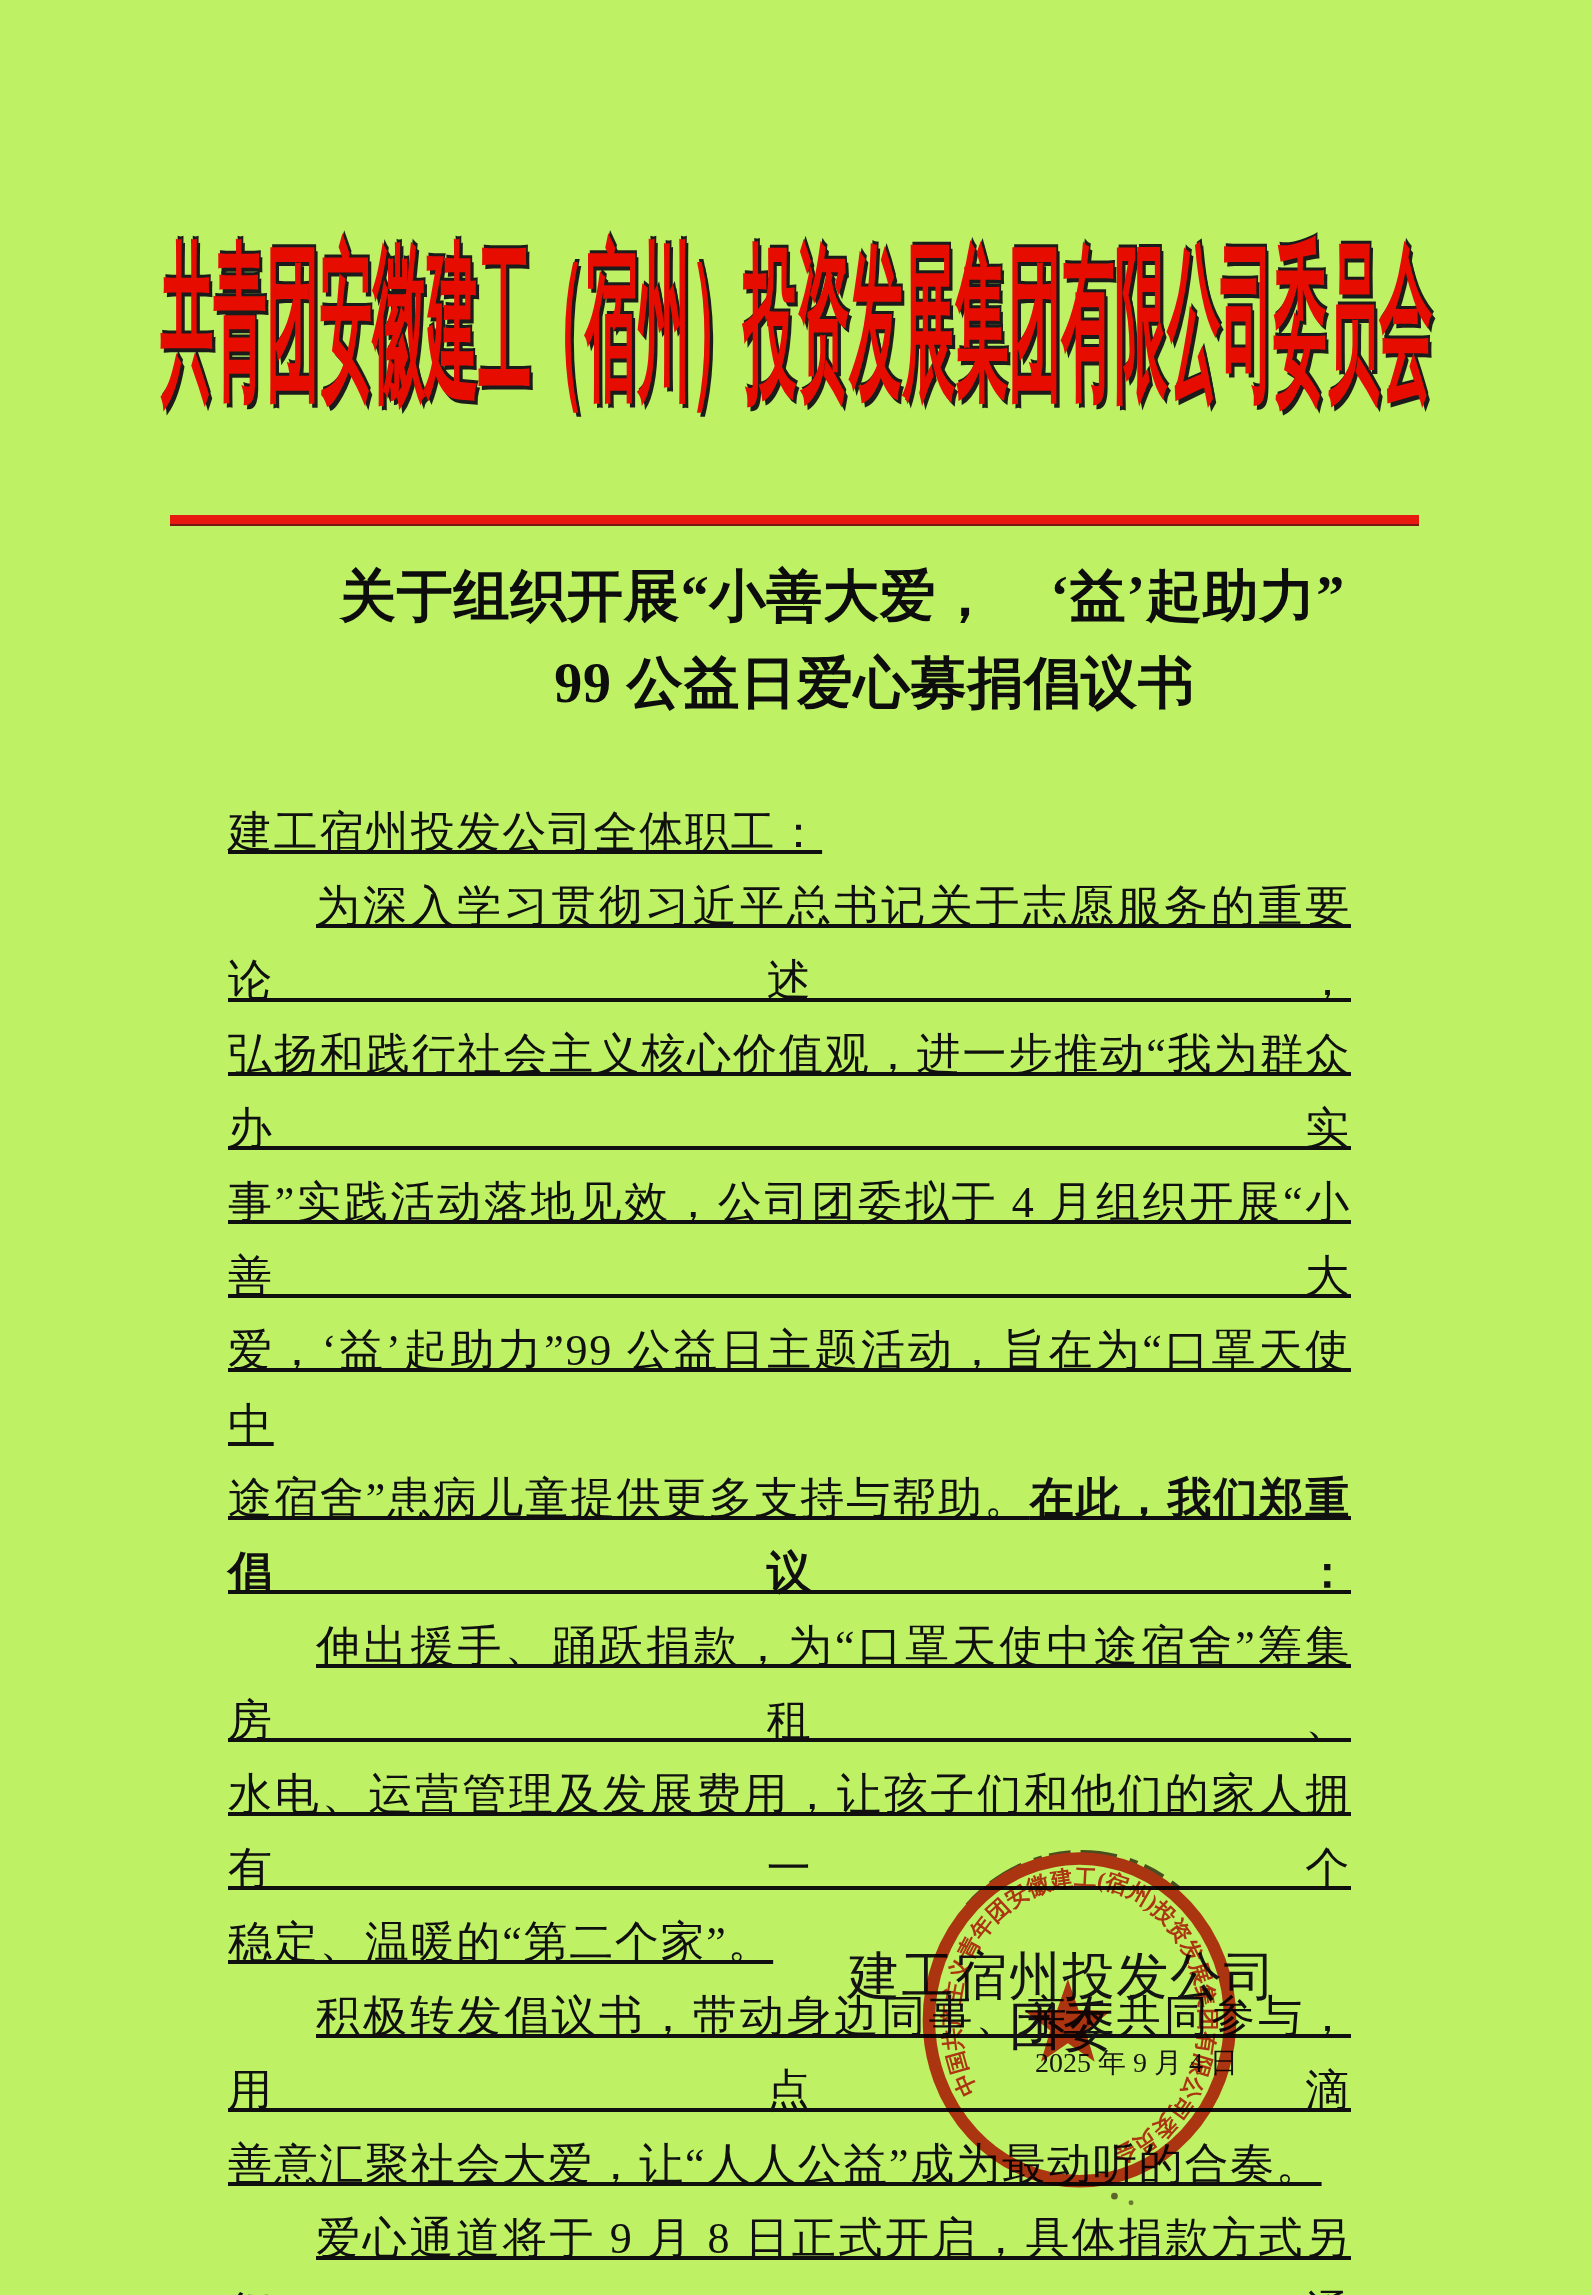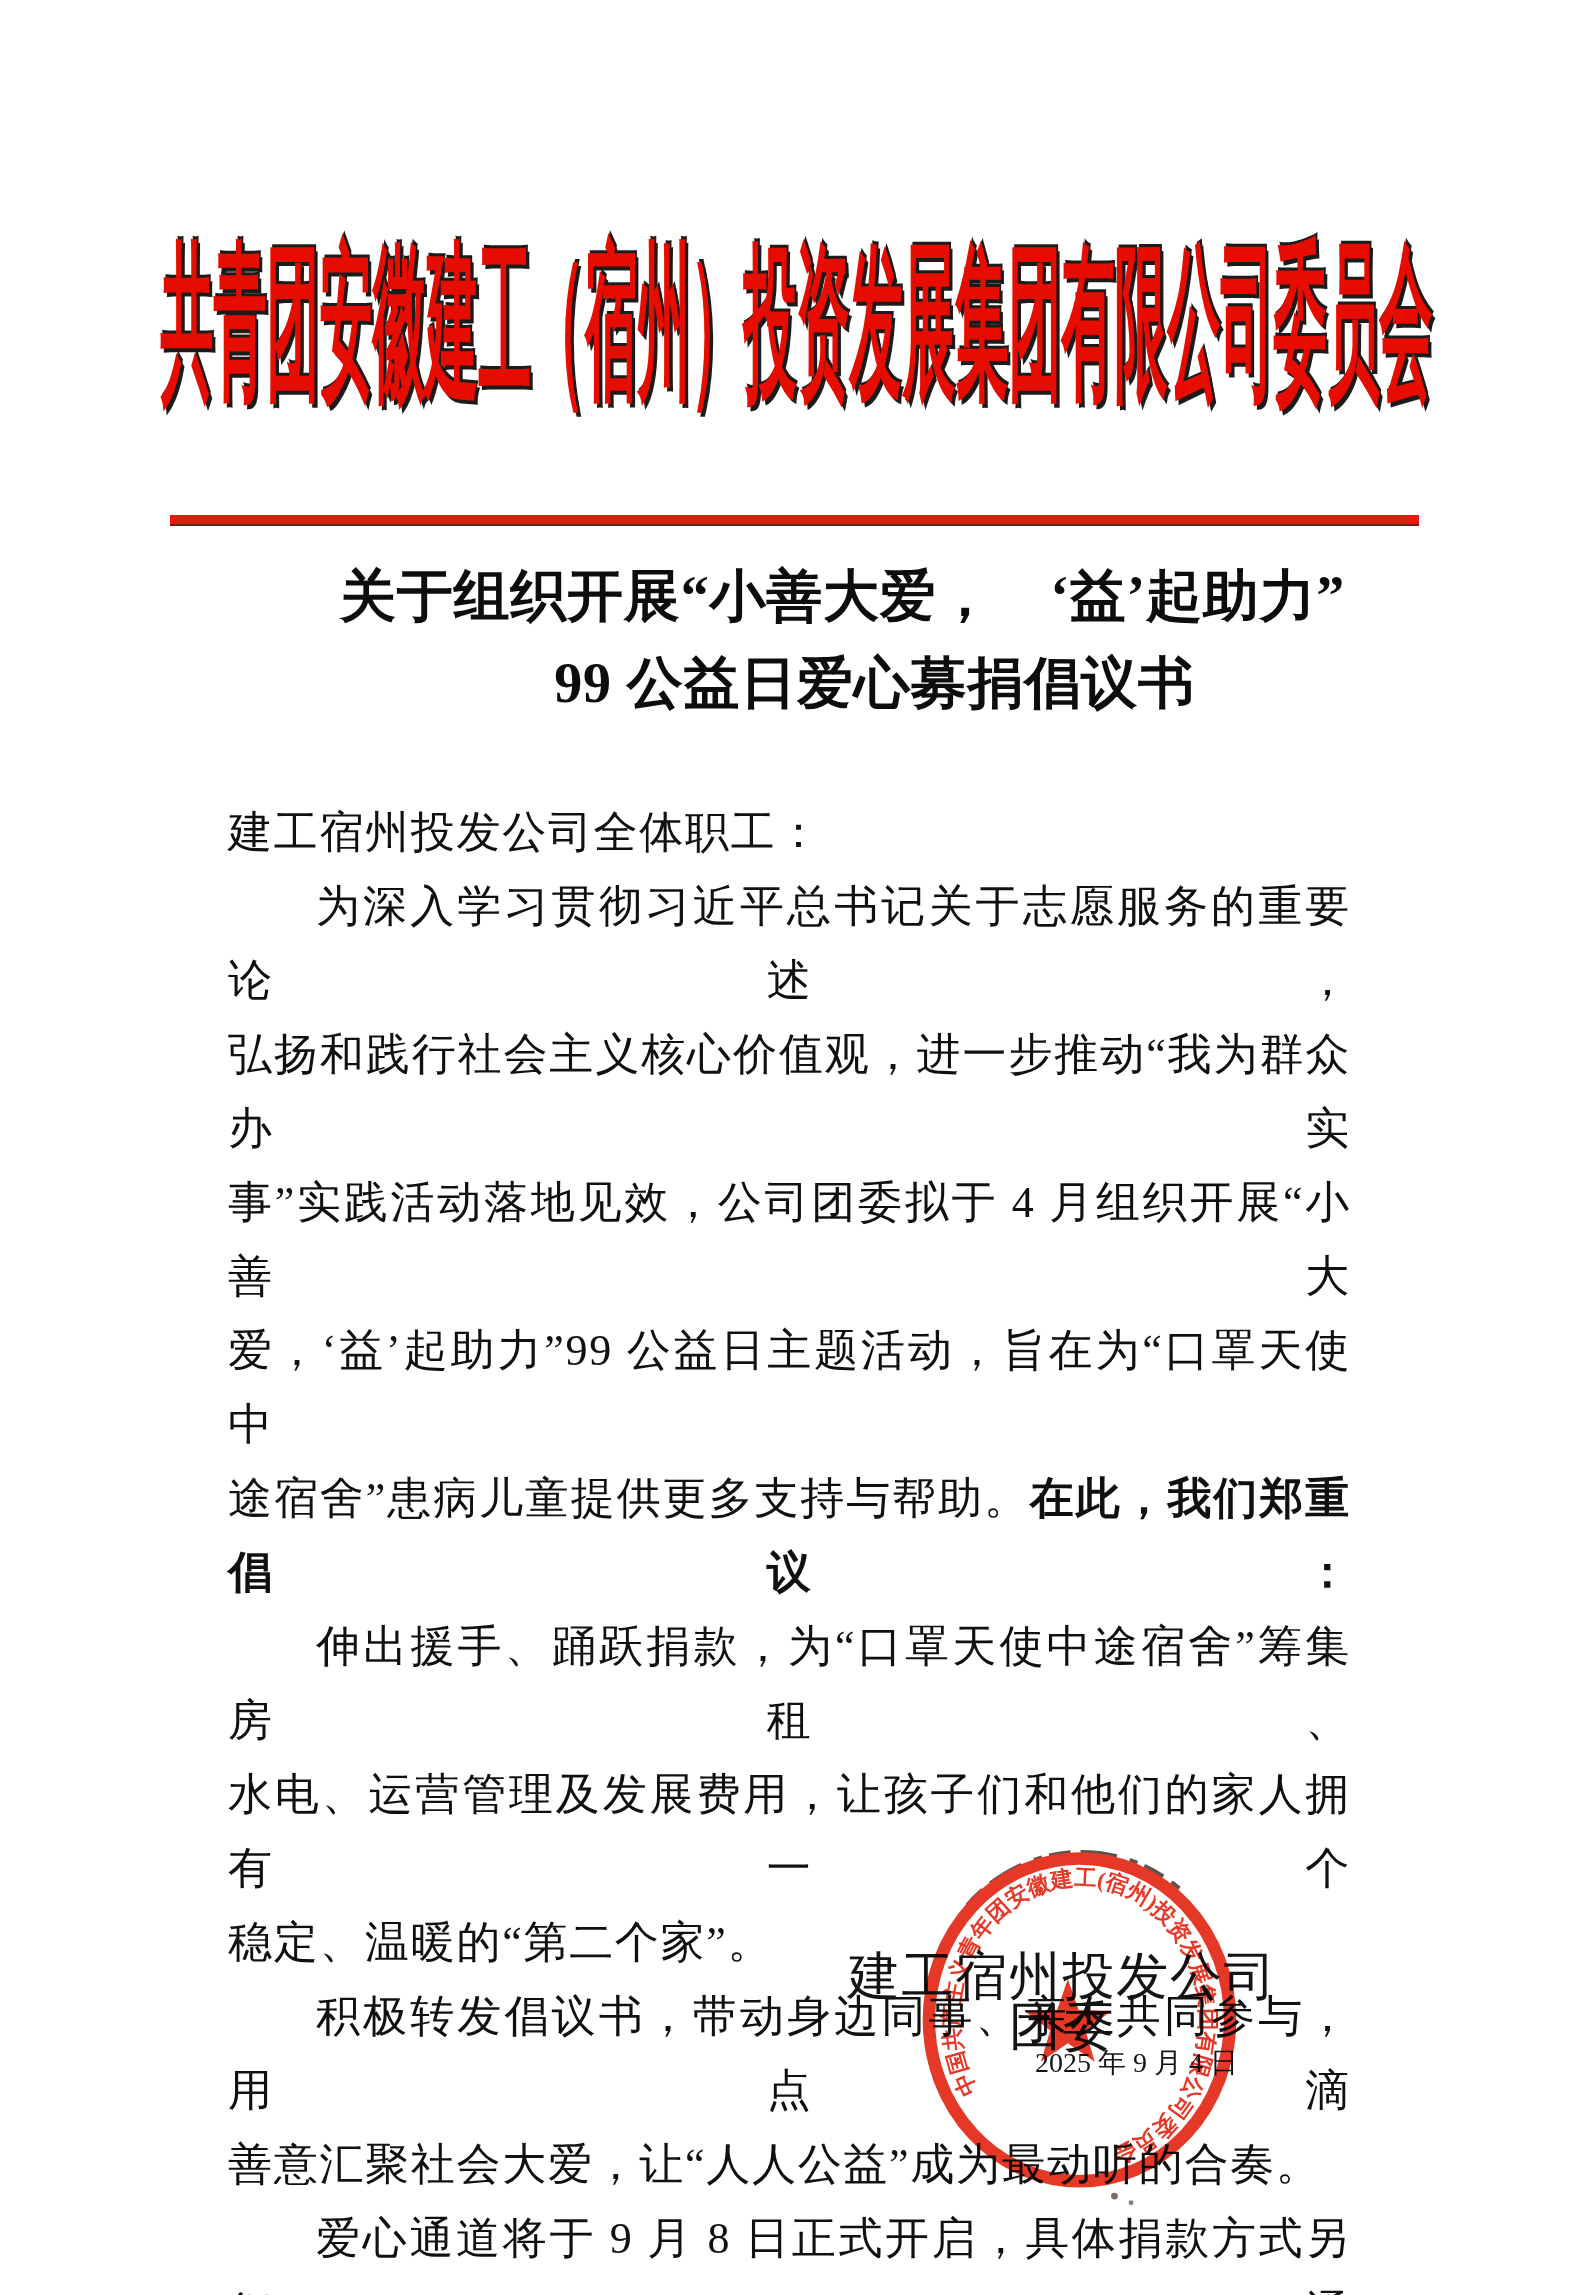--- a/index.html
+++ b/index.html
@@ -1,20 +1,20 @@
 <!DOCTYPE html>
 <html style="font-size:13.3px"><head>
 <meta charset="utf-8">
 <style>
   html,body{margin:0;padding:0;background:#888;}
   .page{
     position:relative;
     width:1593px;height:2295px;
     margin:0 auto;
-    background:#ffffff;
+    background:#bef264;
     overflow:hidden;
     font-family:"Liberation Serif","DejaVu Serif",serif;
     color:#101010;
   }
   
   .org-header{
     position:absolute;
     top:240px;left:0;width:100%;
     text-align:center;
     font-family:"Liberation Serif","DejaVu Serif",serif;
@@ -52,21 +52,21 @@
   
   .body-col{
     position:absolute;
     left:228px;top:796px;width:1123px;
     font-size:44px;
     line-height:74px;
     letter-spacing:1.7px;
     text-align:justify;
     color:#101010;
   }
-  .body-col .line{text-align:justify;text-align-last:left;}
+  .body-col .line{text-align:justify;text-align-last:left;text-decoration:underline;}
   .body-col .line.fill{text-align-last:justify;}
   .body-col .line.indent{text-indent:88px;}
   .body-col b{font-weight:bold;}
   
   .signature{
     position:absolute;
     left:846px;top:1952px;width:433px;
     text-align:center;
     font-size:52px;line-height:50px;
     letter-spacing:1.7px;

